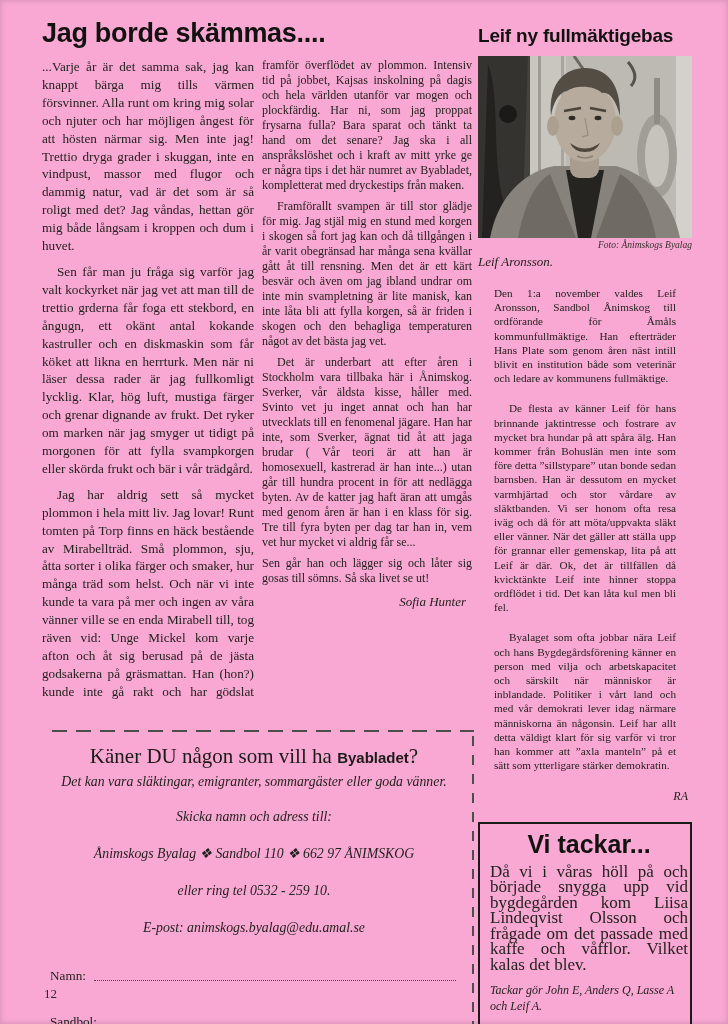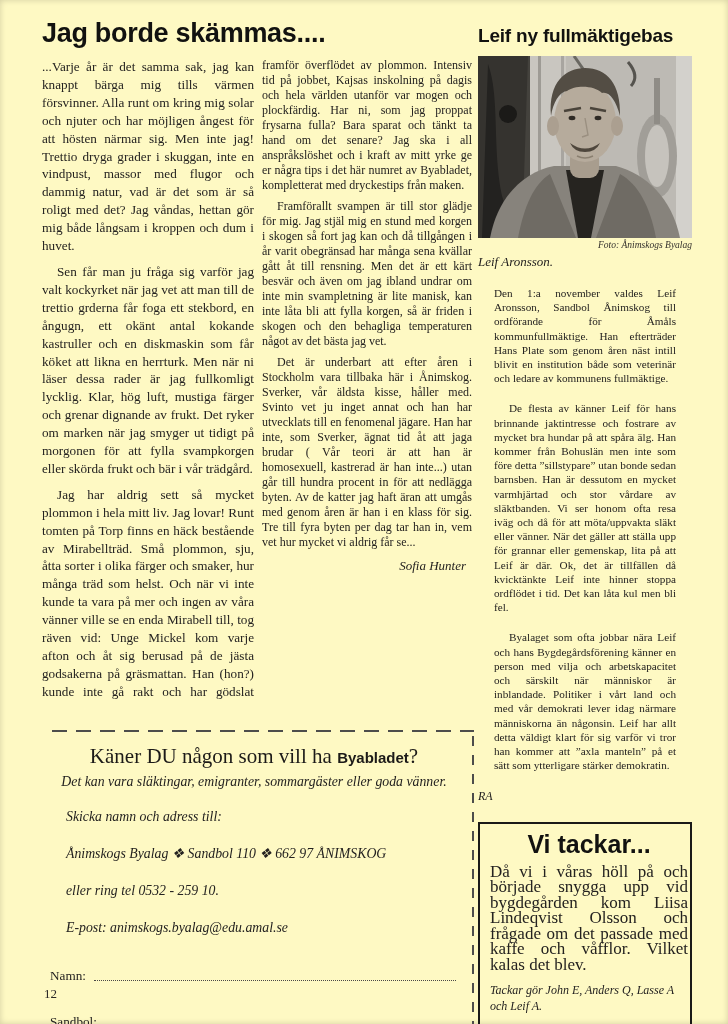--- a/index.html
+++ b/index.html
@@ -5,21 +5,21 @@
   html,body{margin:0;padding:0;}
   body{
     width:728px;height:1024px;
     background:#b9b9b7;
     font-family:"Liberation Serif","DejaVu Serif",serif;
   }
   .page{
     position:relative;
     width:728px;height:1024px;
     box-sizing:border-box;
-    background:#fef9c3;
+    background:#f9a8d4;
     padding:18px 36px 0 42px;
     color:#242220;
     box-shadow:inset 0 0 6px rgba(0,0,0,.18);
     overflow:hidden;
   }
   .layout{display:flex;gap:6px;}
   .left-region{width:430px;flex:0 0 430px;}
   .right-region{width:214px;flex:0 0 214px;}
 
   h1.article-title{
@@ -52,21 +52,21 @@
     font-style:italic;font-size:9.5px;text-align:right;
     margin-top:2px;color:#33302c;
   }
   .photo-caption{
     font-style:italic;font-size:13px;margin:4px 0 10px 0;
   }
   .col-c{font-size:11.2px;line-height:14.2px;text-align:justify;}
   .col-c p{margin:16px;}
   .col-c p + p{margin-top:9px;}
   .sig-ra{
-    font-style:italic;text-align:left;font-size:12px;
+    font-style:italic;text-align:right;font-size:12px;
     margin-top:12px;padding-right:4px;
   }
   .thanks-box{
     border:2px solid #1a1a18;
     margin-top:18px;
     padding:6px 2px 10px 10px;
     box-sizing:border-box;
     width:214px;
   }
   .thanks-title{
@@ -98,21 +98,21 @@
     text-align:center;font-size:21px;line-height:24px;margin:2px 0 0 0;color:#1c1a18;
   }
   .coupon-title .bold-name{
     font-family:"Liberation Sans","DejaVu Sans",sans-serif;
     font-weight:bold;font-size:15px;
   }
   .coupon-sub{
     text-align:center;font-style:italic;font-size:13.8px;line-height:17px;margin:3px 0 8px 0;
   }
   .coupon-line{
-    text-align:left;font-style:italic;font-size:13.8px;line-height:21px;margin:16px;
+    text-align:center;font-style:italic;font-size:13.8px;line-height:21px;margin:16px;
   }
   .field-row{
     display:flex;align-items:flex-end;
     margin:30px 2px 0 0;
     font-size:13.2px;
   }
   .field-row .field-label{flex:0 0 auto;margin-right:8px;}
   .field-row .dots{
     flex:1 1 auto;border-bottom:1.6px dotted #4a4846;height:1px;margin-bottom:3px;
   }
@@ -132,20 +132,21 @@
       <div class="cols">
         <div class="col col-a">
           <p>...Varje år är det samma sak, jag kan knappt bärga mig tills värmen försvinner. Alla runt om kring mig solar och njuter och har möjligen ångest för att hösten närmar sig. Men inte jag! Trettio dryga grader i skuggan, inte en vindpust, massor med flugor och dammig natur, vad är det som är så roligt med det? Jag våndas, hettan gör mig både långsam i kroppen och dum i huvet.</p>
           <p class="pi">Sen får man ju fråga sig varför jag valt kockyrket när jag vet att man till de trettio grderna får foga ett stekbord, en ångugn, ett okänt antal kokande kastruller och en diskmaskin som får köket att likna en herrturk. Men när ni läser dessa rader är jag fullkomligt lycklig. Klar, hög luft, mustiga färger och grenar dignande av frukt. Det ryker om marken när jag smyger ut tidigt på morgonen för att fylla svampkorgen eller skörda frukt och bär i vår trädgård.</p>
           <p class="pi">Jag har aldrig sett så mycket plommon i hela mitt liv. Jag lovar! Runt tomten på Torp finns en häck bestående av Mirabellträd. Små plommon, sju, åtta sorter i olika färger och smaker, hur många träd som helst. Och när vi inte kunde ta vara på mer och ingen av våra vänner ville se en enda Mirabell till, tog räven vid: Unge Mickel kom varje afton och åt sig berusad på de jästa godsakerna på gräsmattan. Han (hon?) kunde inte gå rakt och har gödslat gräsmattan ordentligt. Konstigt nog föredrog fåglar och rådjur våra äpplen</p>
         </div>
         <div class="col col-b">
           <p>framför överflödet av plommon. Intensiv tid på jobbet, Kajsas inskolning på dagis och hela världen utanför var mogen och plockfärdig. Har ni, som jag proppat frysarna fulla? Bara sparat och tänkt ta hand om det senare? Jag ska i all anspråkslöshet och i kraft av mitt yrke ge er några tips i det här numret av Byabladet, kompletterat med dryckestips från maken.</p>
           <p class="pi">Framförallt svampen är till stor glädje för mig. Jag stjäl mig en stund med korgen i skogen så fort jag kan och då tillgången i år varit obegränsad har många sena kvällar gått åt till rensning. Men det är ett kärt besvär och även om jag ibland undrar om inte min svampletning är lite manisk, kan inte låta bli att fylla korgen, så är friden i skogen och den behagliga temperaturen något av det bästa jag vet.</p>
           <p class="pi">Det är underbart att efter åren i Stockholm vara tillbaka här i Ånimskog. Sverker, vår äldsta kisse, håller med. Svinto vet ju inget annat och han har utvecklats till en fenomenal jägare. Han har inte, som Sverker, ägnat tid åt att jaga brudar ( Vår teori är att han är homosexuell, kastrerad är han inte...) utan går till hundra procent in för att nedlägga byten. Av de katter jag haft äran att umgås med genom åren är han i en klass för sig. Tre till fyra byten per dag tar han in, vem vet hur mycket vi aldrig får se...</p>
+          <p>Sen går han och lägger sig och låter sig gosas till sömns. Så ska livet se ut!</p>
           <div class="signature">Sofia Hunter</div>
         </div>
       </div>
 
       <div class="coupon">
         <div class="dash-top"></div>
         <div class="dash-right"></div>
 
         <p class="coupon-title"><span>Käner DU någon som vill ha </span><span class="bold-name">Byabladet</span><span>?</span></p>
 

